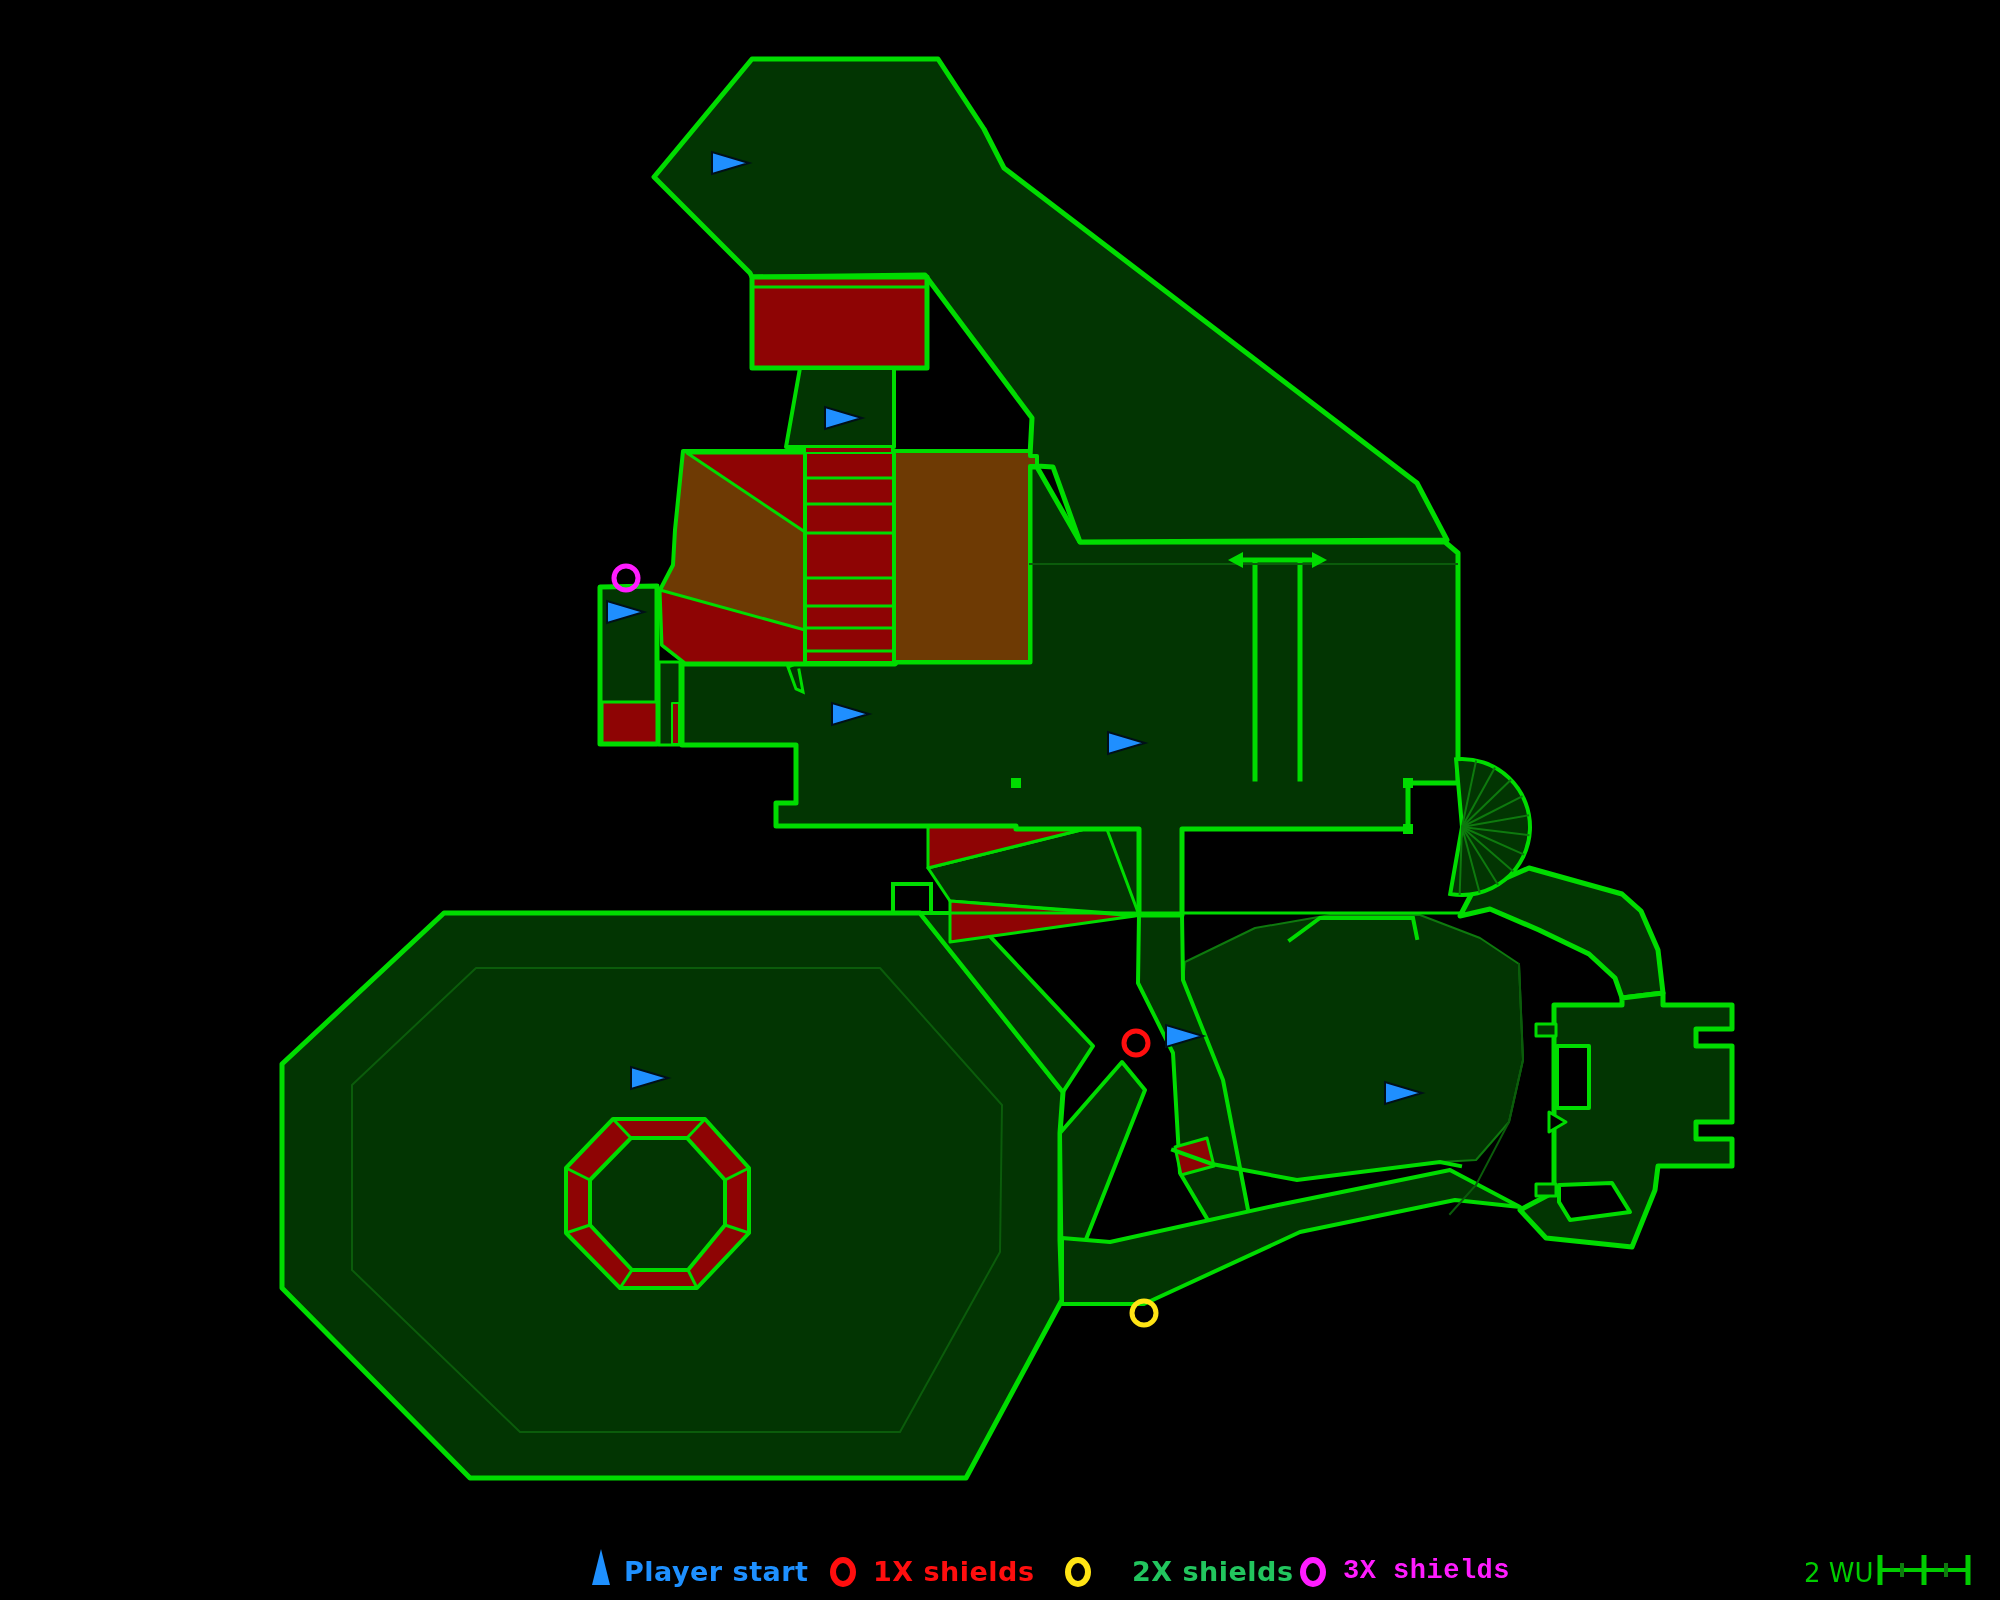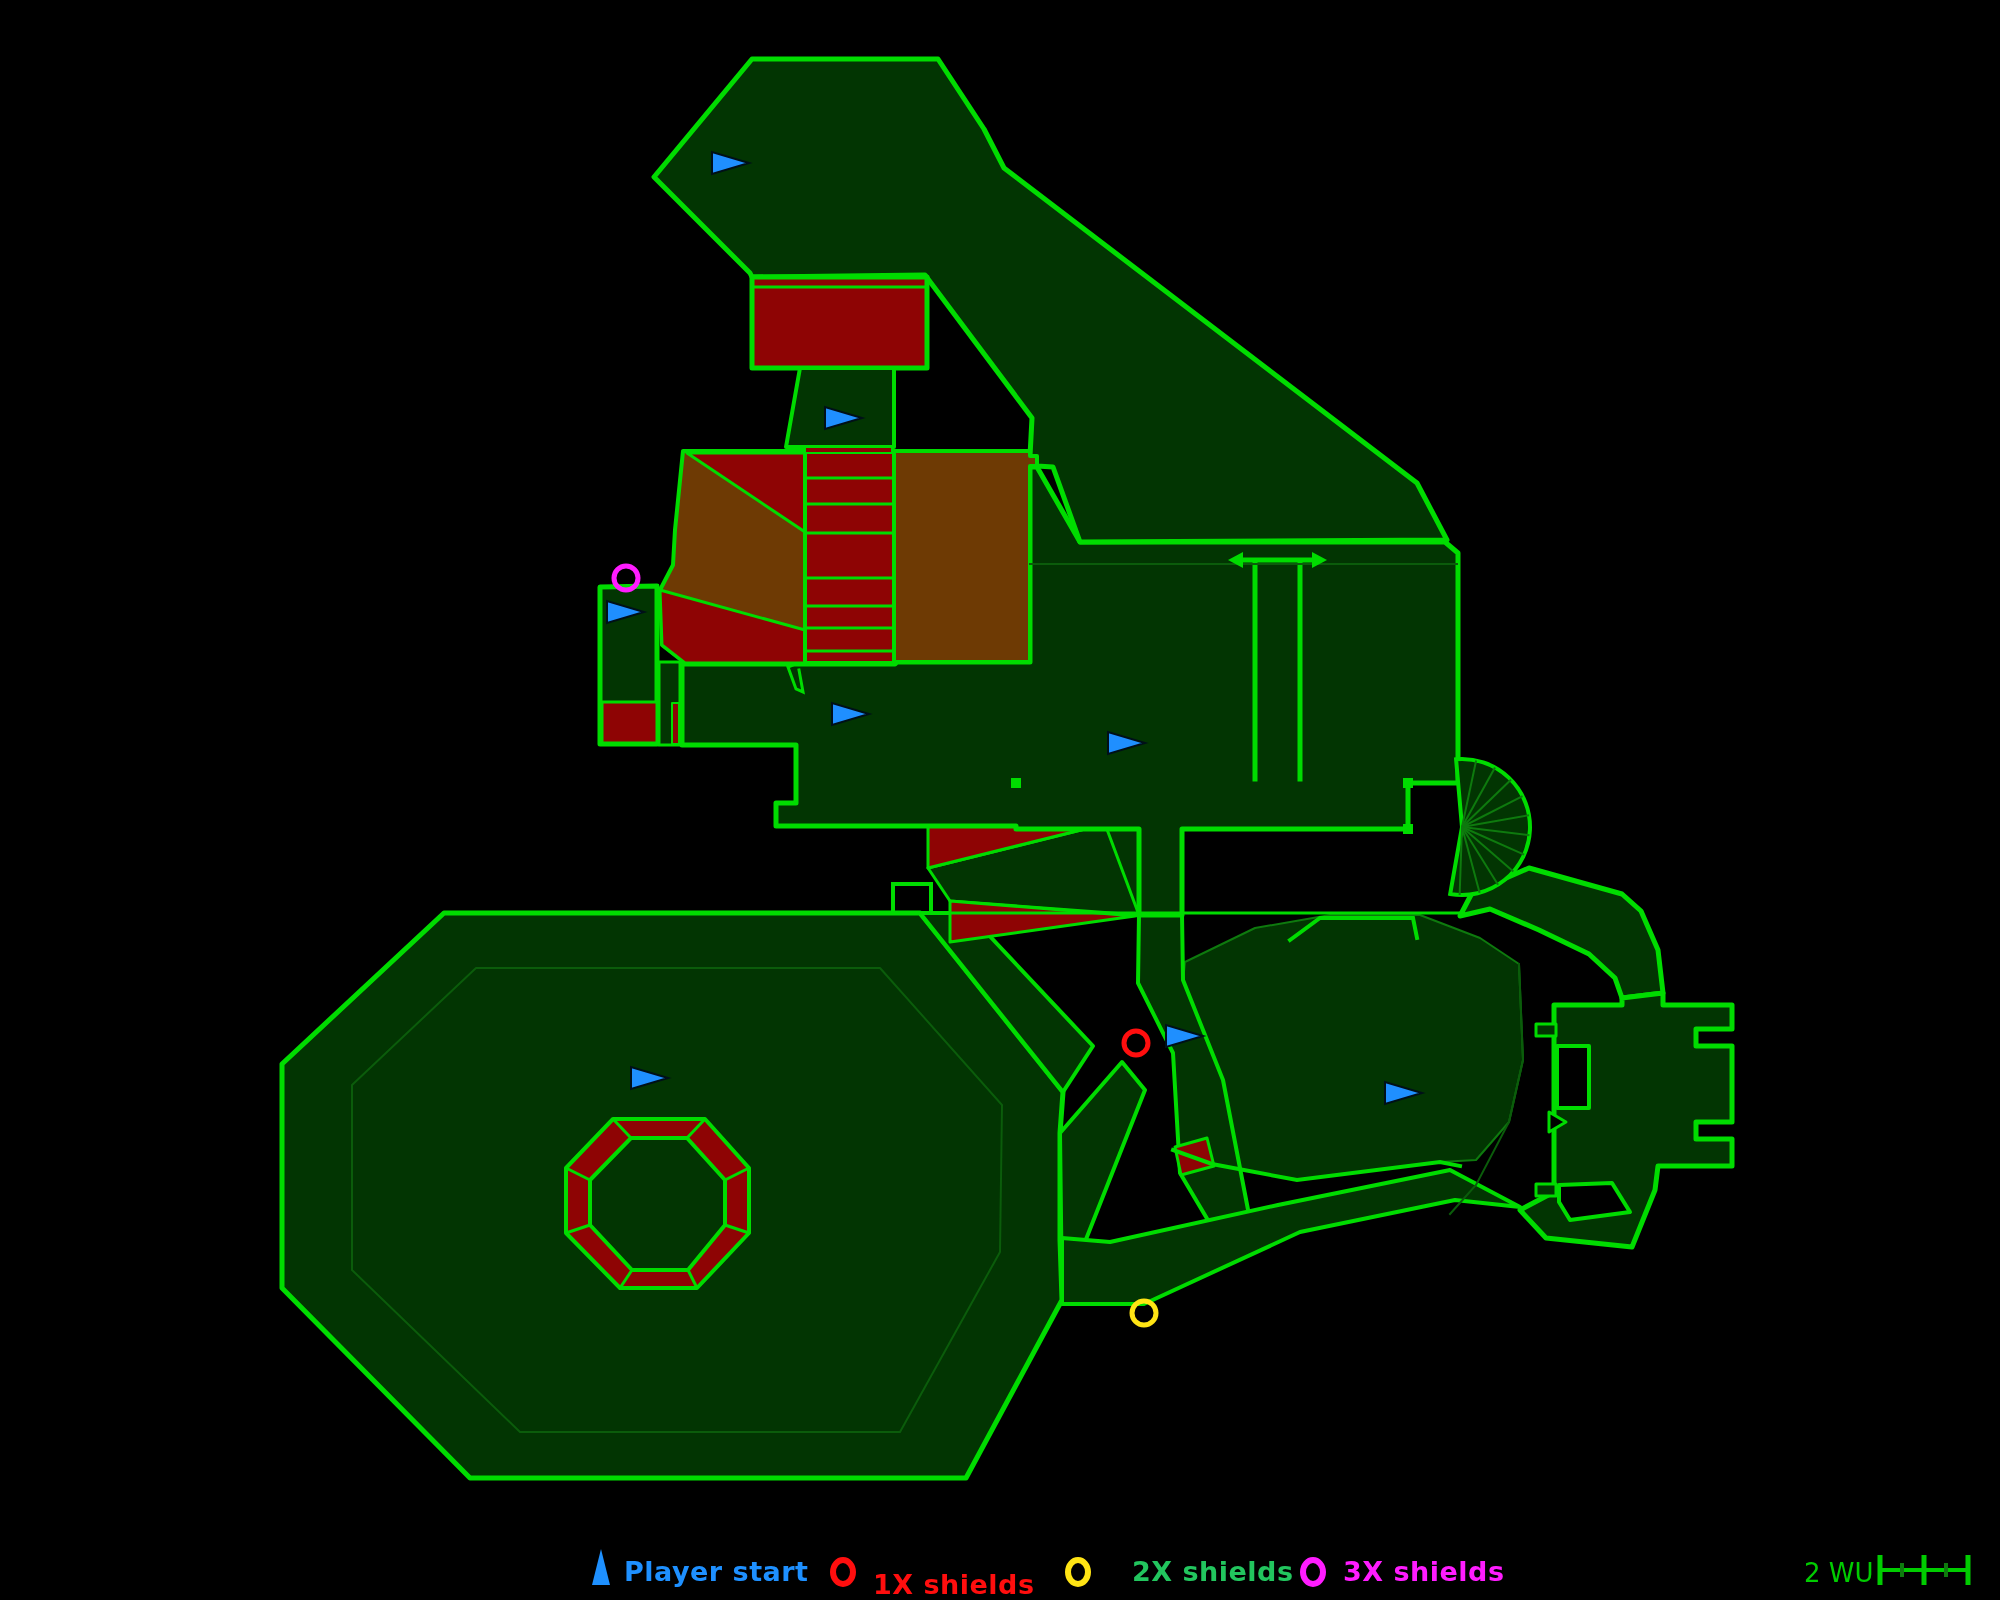--- a/index.html
+++ b/index.html
@@ -115,31 +115,31 @@
 
 <div class="legend">
   <div class="legend-item" id="leg-0" style="left: 574px; top: 4px;">
     <span class="marker-triangle" style="border-bottom-color: rgb(30, 144, 255);"></span>
   </div>
   <div class="legend-label" id="lab-0" style="position: absolute; top: 11px; color: rgb(30, 144, 255); left: 606px;">Player start</div>
 
   <div class="legend-item" id="leg-1" style="left: 812px; top: 12px;">
     <span class="marker-ring" style="border-color: rgb(255, 14, 14);"></span>
   </div>
-  <div class="legend-label" id="lab-1" style="position: absolute; top: 24px; color: rgb(255, 14, 14); left: 855px;">1X shields</div>
+  <div class="legend-label" id="lab-1" style="position: absolute; top: 11px; color: rgb(255, 14, 14); left: 855px;">1X shields</div>
 
   <div class="legend-item" id="leg-2" style="left: 1047px; top: 12px;">
     <span class="marker-ring" style="border-color: rgb(255, 228, 20);"></span>
   </div>
   <div class="legend-label" id="lab-2" style="position: absolute; top: 11px; color: #22c55e; left: 1114px;">2X shields</div>
 
   <div class="legend-item" id="leg-3" style="left: 1282px; top: 12px;">
     <span class="marker-ring" style="border-color: rgb(255, 28, 255);"></span>
   </div>
-  <div class="legend-label" id="lab-3" style="position: absolute; top: 11px; color: rgb(255, 28, 255); left: 1325px;">3X shields</div>
+  <div class="legend-label" id="lab-3" style="position: absolute; top: 11px; color: rgb(255, 28, 255); left: 1325px; font-family: Liberation Mono, monospace;">3X shields</div>
 
   <div class="scale-label" id="scale-label" style="position: absolute; top: 13px; color: rgb(0, 204, 0); left: 1786px;">2 WU</div>
   <svg id="ruler-svg" xmlns="http://www.w3.org/2000/svg" style="position:absolute;top:0;left:0;" width="2000" height="55">
       <line x1="1860" y1="25" x2="1952" y2="25" stroke="#00cc00" stroke-width="4"></line>
       <line x1="1862" y1="10" x2="1862" y2="40" stroke="#00cc00" stroke-width="5"></line>
       <line x1="1906" y1="10" x2="1906" y2="40" stroke="#00cc00" stroke-width="5"></line>
       <line x1="1950" y1="10" x2="1950" y2="40" stroke="#00cc00" stroke-width="5"></line>
       <line x1="1884" y1="18" x2="1884" y2="32" stroke="#0e7a0e" stroke-width="4"></line>
       <line x1="1928" y1="18" x2="1928" y2="32" stroke="#0e7a0e" stroke-width="4"></line>
     </svg>

